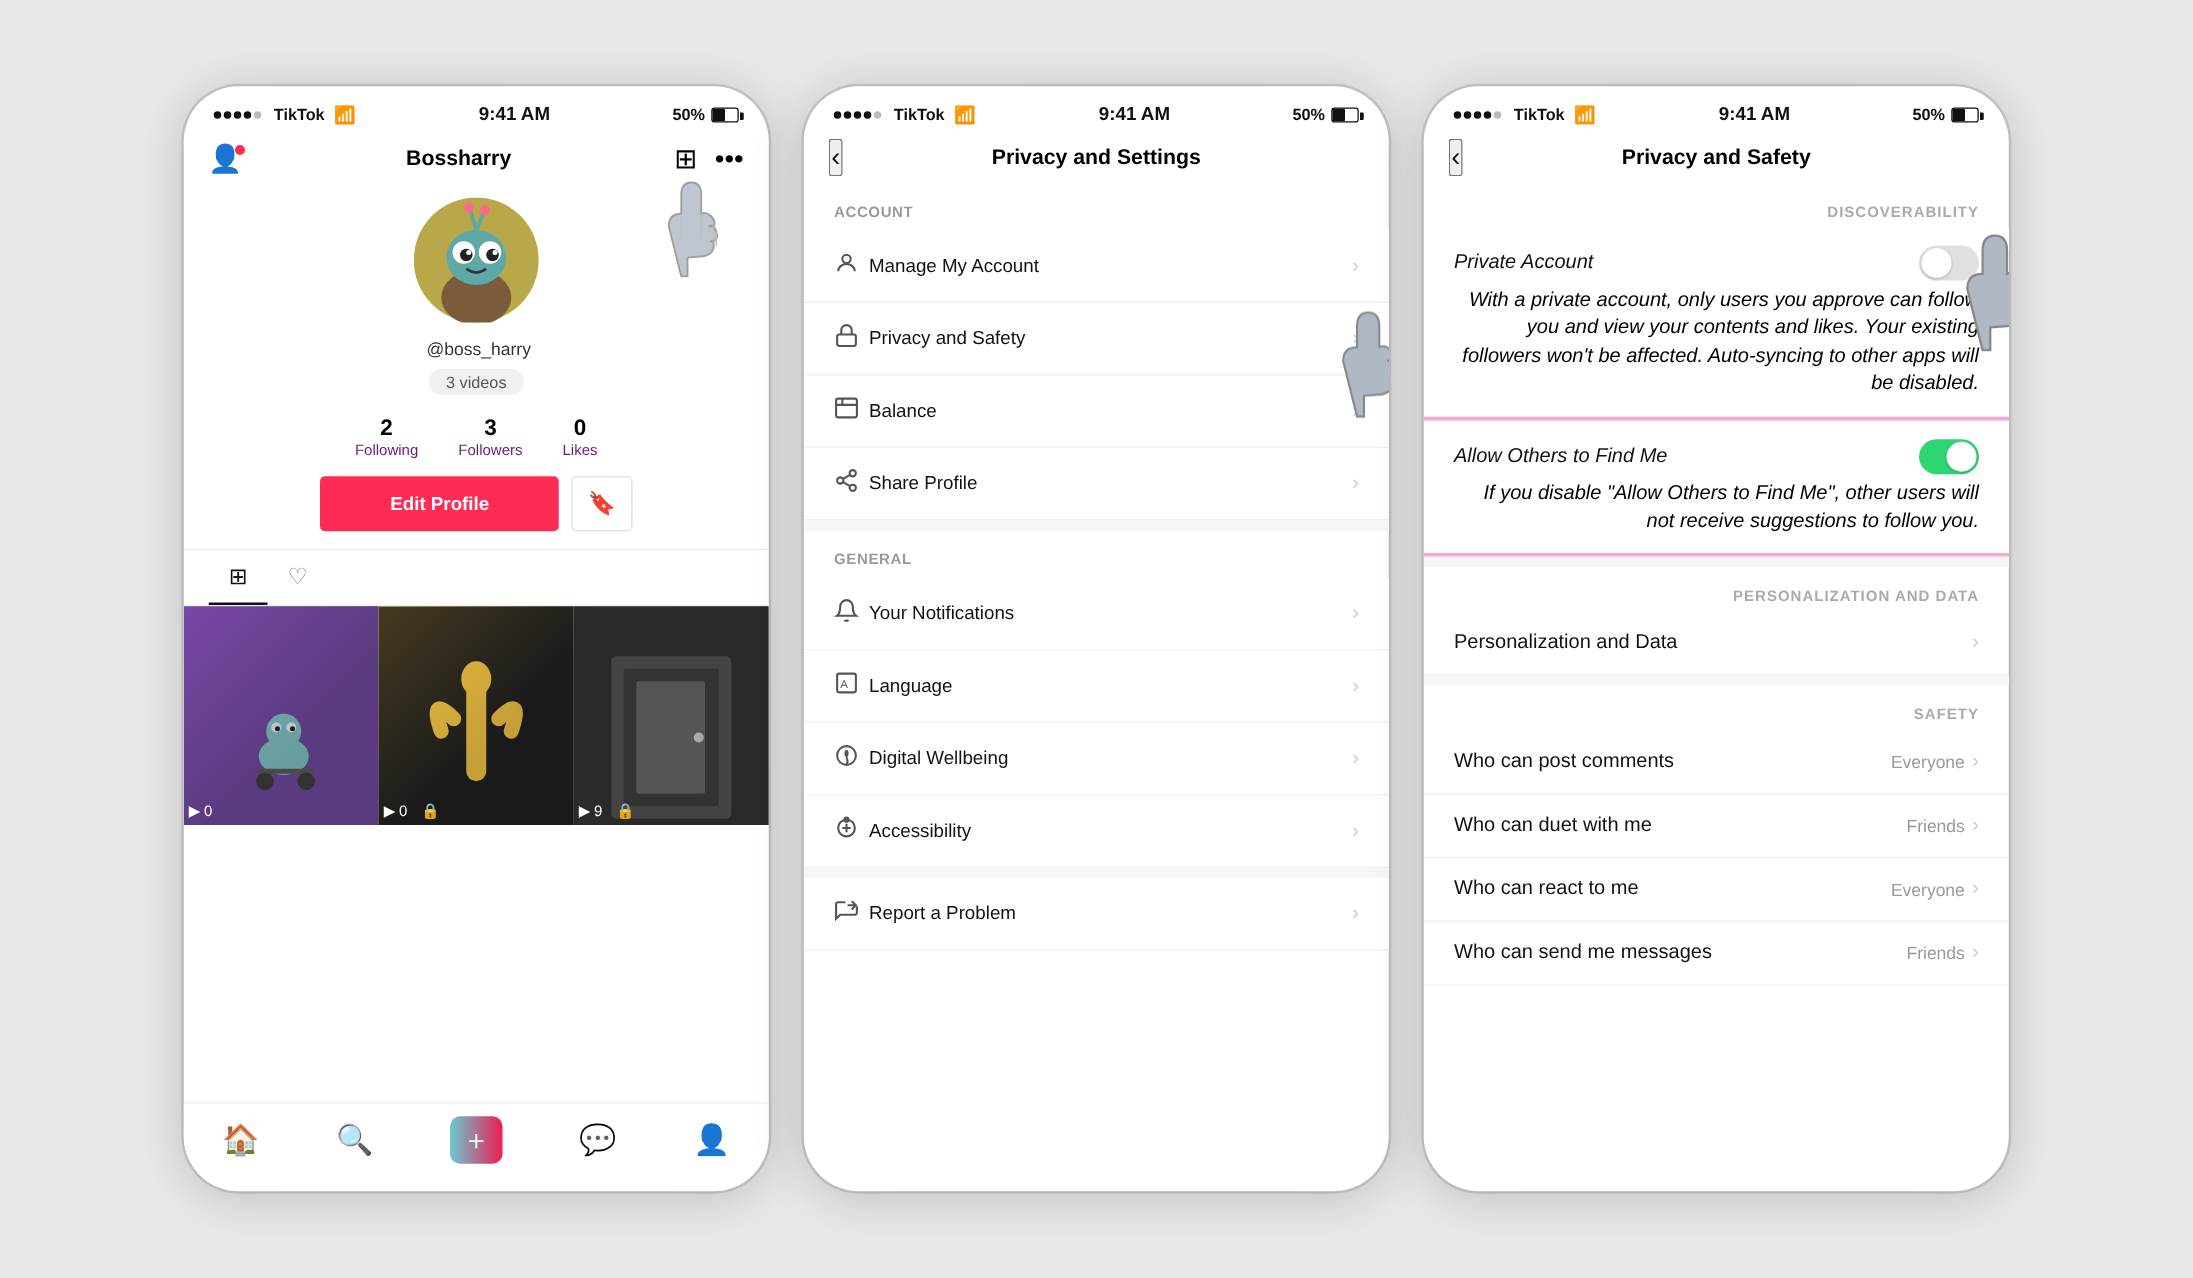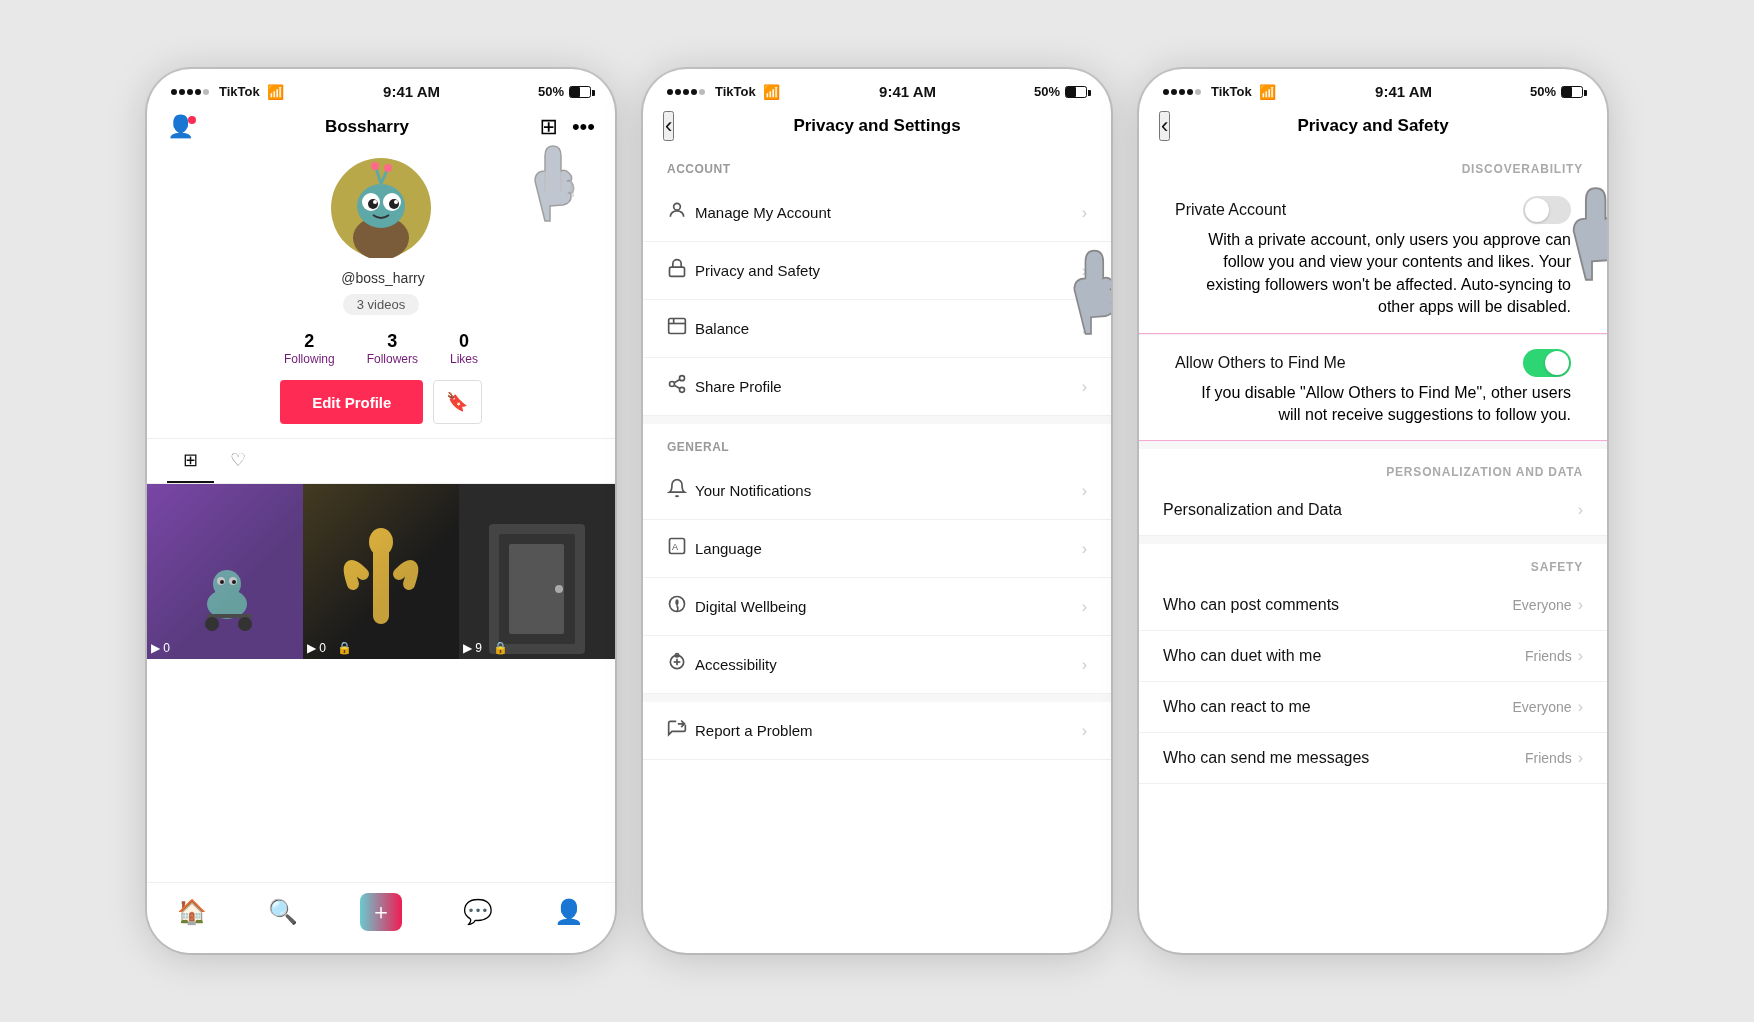--- a/index.html
+++ b/index.html
@@ -78,21 +78,21 @@
     }
 
     .stats-row { display: flex; gap: 32px; margin: 6px 0 14px 0; }
     .stat { display: flex; flex-direction: column; align-items: center; }
     .stat-num { font-size: 18px; font-weight: 700; }
     .stat-label { font-size: 12px; color: #701a75; }
 
     .btn-row { display: flex; gap: 10px; margin-bottom: 14px; }
     .edit-btn {
       background: #fe2c55; color: #fff; border: none; border-radius: 4px;
-      padding: 10px 32px; font-size: 15px; font-weight: 600; cursor: pointer;
+      padding: 10px 56px; font-size: 15px; font-weight: 600; cursor: pointer;
     }
     .bookmark-btn {
       background: #fff; border: 1.5px solid #ddd; border-radius: 4px;
       padding: 10px 12px; font-size: 18px; cursor: pointer;
     }
 
     
     .video-tabs {
       display: flex; border-top: 1px solid #eee; border-bottom: 1px solid #eee;
       padding: 0 20px;
@@ -171,21 +171,21 @@
 
     .divider { height: 8px; background: #f7f7f7; }
 
     
     .section-title {
       padding: 16px 24px 6px 24px; font-size: 12px; font-weight: 700;
       color: #aaa; letter-spacing: 0.8px; text-align: right;
     }
 
     .setting-row {
-      padding: 14px 36px; border-bottom: 1px solid #f9a8d4; background: #fff;
+      padding: 14px 24px; border-bottom: 3px solid #f9a8d4; background: #fff; font-style: italic;
     }
     .setting-row-header { display: flex; align-items: center; justify-content: space-between; }
     .setting-name { font-size: 16px; font-weight: 500; color: #111; }
     .setting-desc { font-size: 16px; color: #000000; margin-top: 5px; line-height: 1.4; text-align: right; }
 
     
     .toggle {
       width: 48px; height: 28px; border-radius: 14px; position: relative;
       cursor: pointer; flex-shrink: 0;
     }

